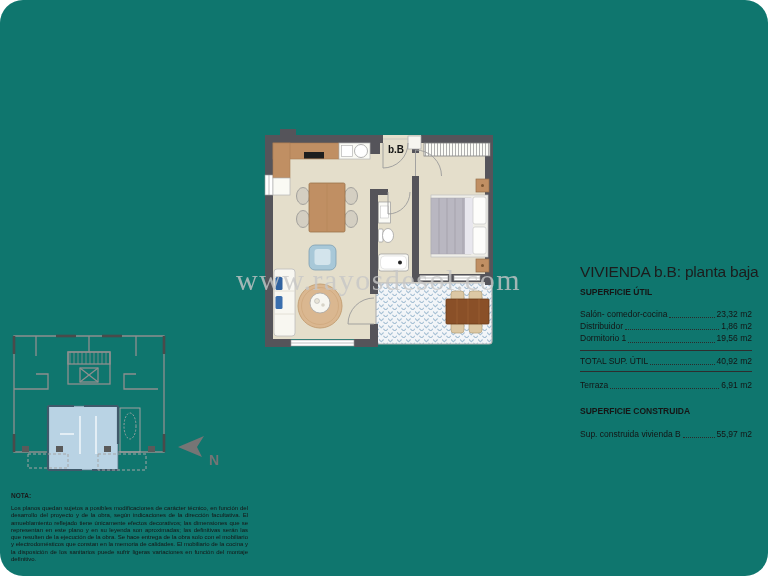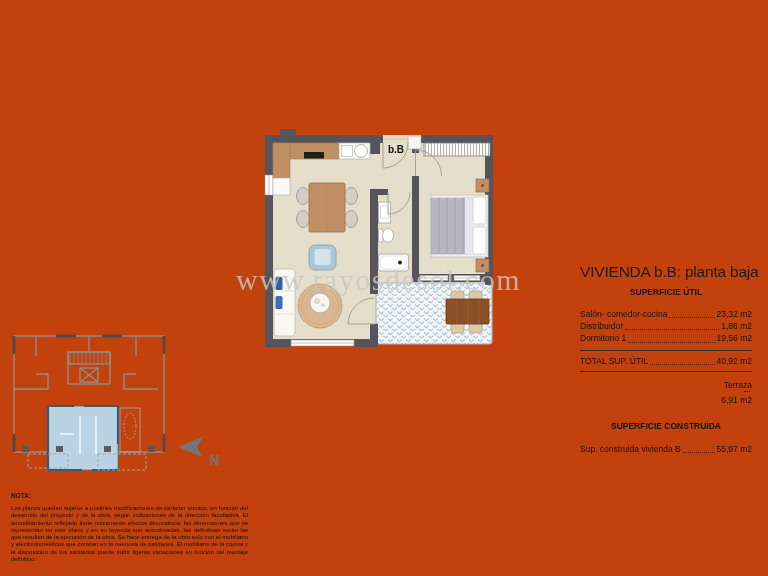--- a/index.html
+++ b/index.html
@@ -1,45 +1,45 @@
 <!DOCTYPE html>
 <html><head>
 <meta charset="utf-8">
 <style>
   html,body{margin:0;padding:0;background:#ffffff;}
-  .page{position:relative;width:768px;height:576px;background:#c2410c;overflow:hidden;
-        font-family:"Liberation Sans",sans-serif;color:#1a1a1a;}
+  .page{position:relative;width:768px;height:576px;background:#0f766e;overflow:hidden;
+        font-family:"Liberation Sans",sans-serif;color:#1a1a1a;border-radius:23px;}
 
   
   .floorplan{position:absolute;left:262px;top:128px;width:240px;height:225px;z-index:1;}
   .fp-label{font:bold 10px "Liberation Sans",sans-serif;fill:#141414;}
 
   
   .watermark{position:absolute;left:236px;top:263px;z-index:5;
              font-size:30px;font-weight:400;letter-spacing:1.5px;white-space:nowrap;
              color:#c7c7c7;opacity:.8;pointer-events:none;font-family:Liberation Serif, serif;}
 
   
   .siteplan{position:absolute;left:8px;top:334px;width:215px;height:148px;z-index:1;}
   .north-n{font:bold 14px "Liberation Sans",sans-serif;fill:#757575;}
 
   
   .specs{position:absolute;left:580px;top:263px;width:172px;z-index:2;}
   .specs-title{font-size:15.5px;font-weight:500;letter-spacing:-.2px;color:#1c1c1c;
                white-space:nowrap;margin:0 0 6px 0;text-align:center;}
-  .sec-h{font-size:8.5px;font-weight:700;color:#161616;margin:0;text-align:center;}
+  .sec-h{font-size:8.5px;font-weight:700;color:#161616;margin:0;}
   .sec-h.first{margin-bottom:11px;}
   .sec-h.second{margin-top:15px;}
   .arearow{display:flex;align-items:flex-end;font-size:8.5px;line-height:12.2px;color:#141414;}
   .arearow .lbl{white-space:nowrap;}
   .arearow .dots{flex:1;border-bottom:1.3px dotted #2b2b2b;margin:0 2px 2px 2px;min-width:6px;}
   .arearow .val{white-space:nowrap;}
   .sep{border:none;border-top:1px solid #2e2e2e;margin:5px 0 4px 0;}
   .sep.second{margin:4px 0 0 0;}
-  .row-terraza{margin-top:7px;flex-direction:column;}
+  .row-terraza{margin-top:7px;}
   .row-built{margin-top:12px;}
 
   
   .note{position:absolute;left:11px;top:492px;width:237px;z-index:2;}
   .note-title{font-size:6.5px;font-weight:700;margin:0 0 6px 0;}
   .note-body{font-size:6px;line-height:7.3px;color:#151515;text-align:justify;margin:0;}
 </style>
 </head>
 <body>
 

